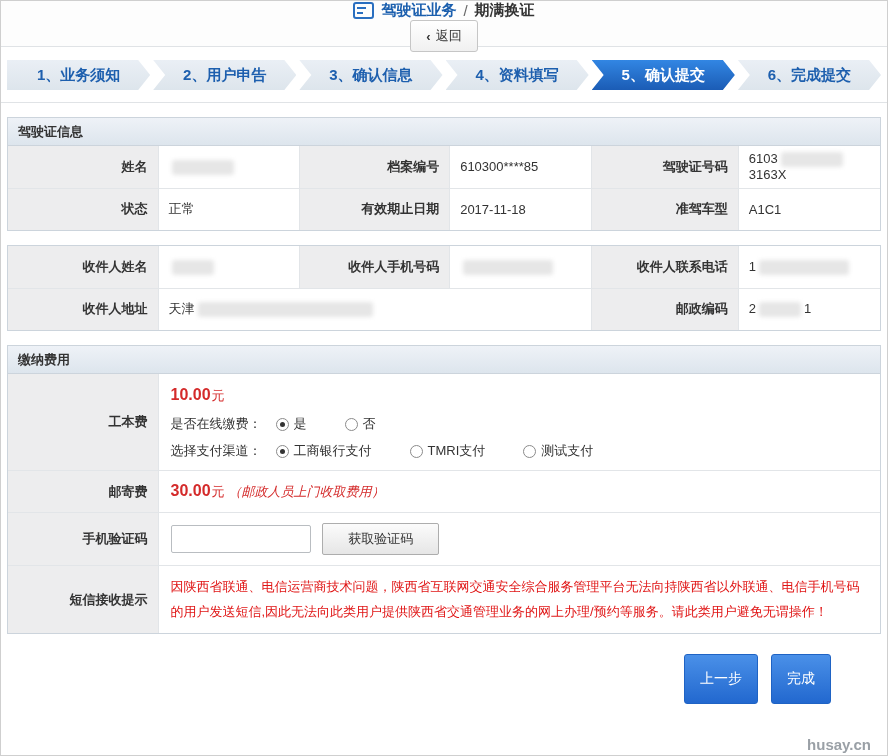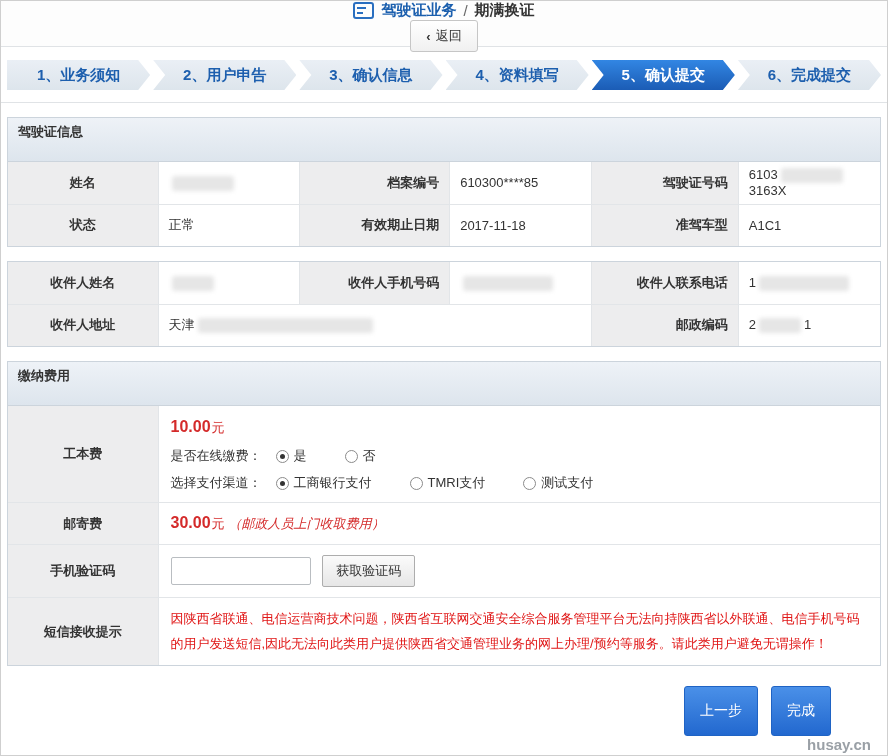--- a/index.html
+++ b/index.html
@@ -43,35 +43,35 @@
     clip-path:polygon(0 0, calc(100% - 12px) 0, 100% 50%, calc(100% - 12px) 100%, 0 100%);
   }
   .step.active {
     background:linear-gradient(#3286e3,#1b5cb5); color:#fff;
   }
   .rule { height:1px; background:#e0e3e6; margin:12px 0 0; }
 
   
   .box { margin:14px 6px 0; border:1px solid #ccd4dc; background:#fff; }
   .box-header {
-    height:44px; line-height:28px; padding-left:10px;
+    height:28px; line-height:28px; padding-left:10px;
     font-size:13px; font-weight:bold; color:#333;
     background:linear-gradient(#eef2f7,#dde5ed);
     border-bottom:1px solid #ccd4dc;
   }
   table { width:100%; border-collapse:collapse; table-layout:fixed; font-size:13px; }
   th, td { border:1px solid #e2e5e8; height:42px; padding:0 10px; overflow:hidden; }
   th {
     background:#ededee; text-align:right; font-weight:bold;
     color:#333; white-space:nowrap;
   }
   td { background:#fff; text-align:left; color:#333; }
   table tr:first-child th, table tr:first-child td { border-top:none; }
   table tr:last-child th, table tr:last-child td { border-bottom:none; }
-  th:first-child, td:first-child { border-left:none;text-align:center; }
+  th:first-child, td:first-child { border-left:none; }
   th:last-child, td:last-child { border-right:none; }
 
   
   .redact {
     display:inline-block; vertical-align:middle; height:15px; border-radius:3px;
     background:#e6e6e6; filter:blur(2px); margin:0 3px;
   }
   .r-sm { width:42px; } .r-md { width:62px; } .r-lg { width:90px; } .r-xl { width:175px; }
 
   
@@ -89,21 +89,21 @@
   }
   .radio-circle.checked::after {
     content:""; position:absolute; left:3px; top:3px; width:5px; height:5px;
     border-radius:50%; background:#333;
   }
   .sms-input {
     width:140px; height:28px; border:1px solid #b9bdc1; border-radius:2px;
     padding:0 6px; font-size:13px; vertical-align:middle;
   }
   .get-code-btn {
-    margin-left:8px; padding:6px 13px; font-size:13px; color:#333; cursor:pointer;
+    margin-left:8px; padding:6px 25px; font-size:13px; color:#333; cursor:pointer;
     background:linear-gradient(#fbfbfb,#e6e6e6); border:1px solid #adadad; border-radius:2px;
     vertical-align:middle;
   }
   .sms-tip { color:#e01515; font-size:13px; line-height:1.9; padding:9px 12px; }
 
   
   .footer-actions {
     display:flex; justify-content:flex-end; gap:13px; margin:20px 56px 0 0;
   }
   .primary-btn {

